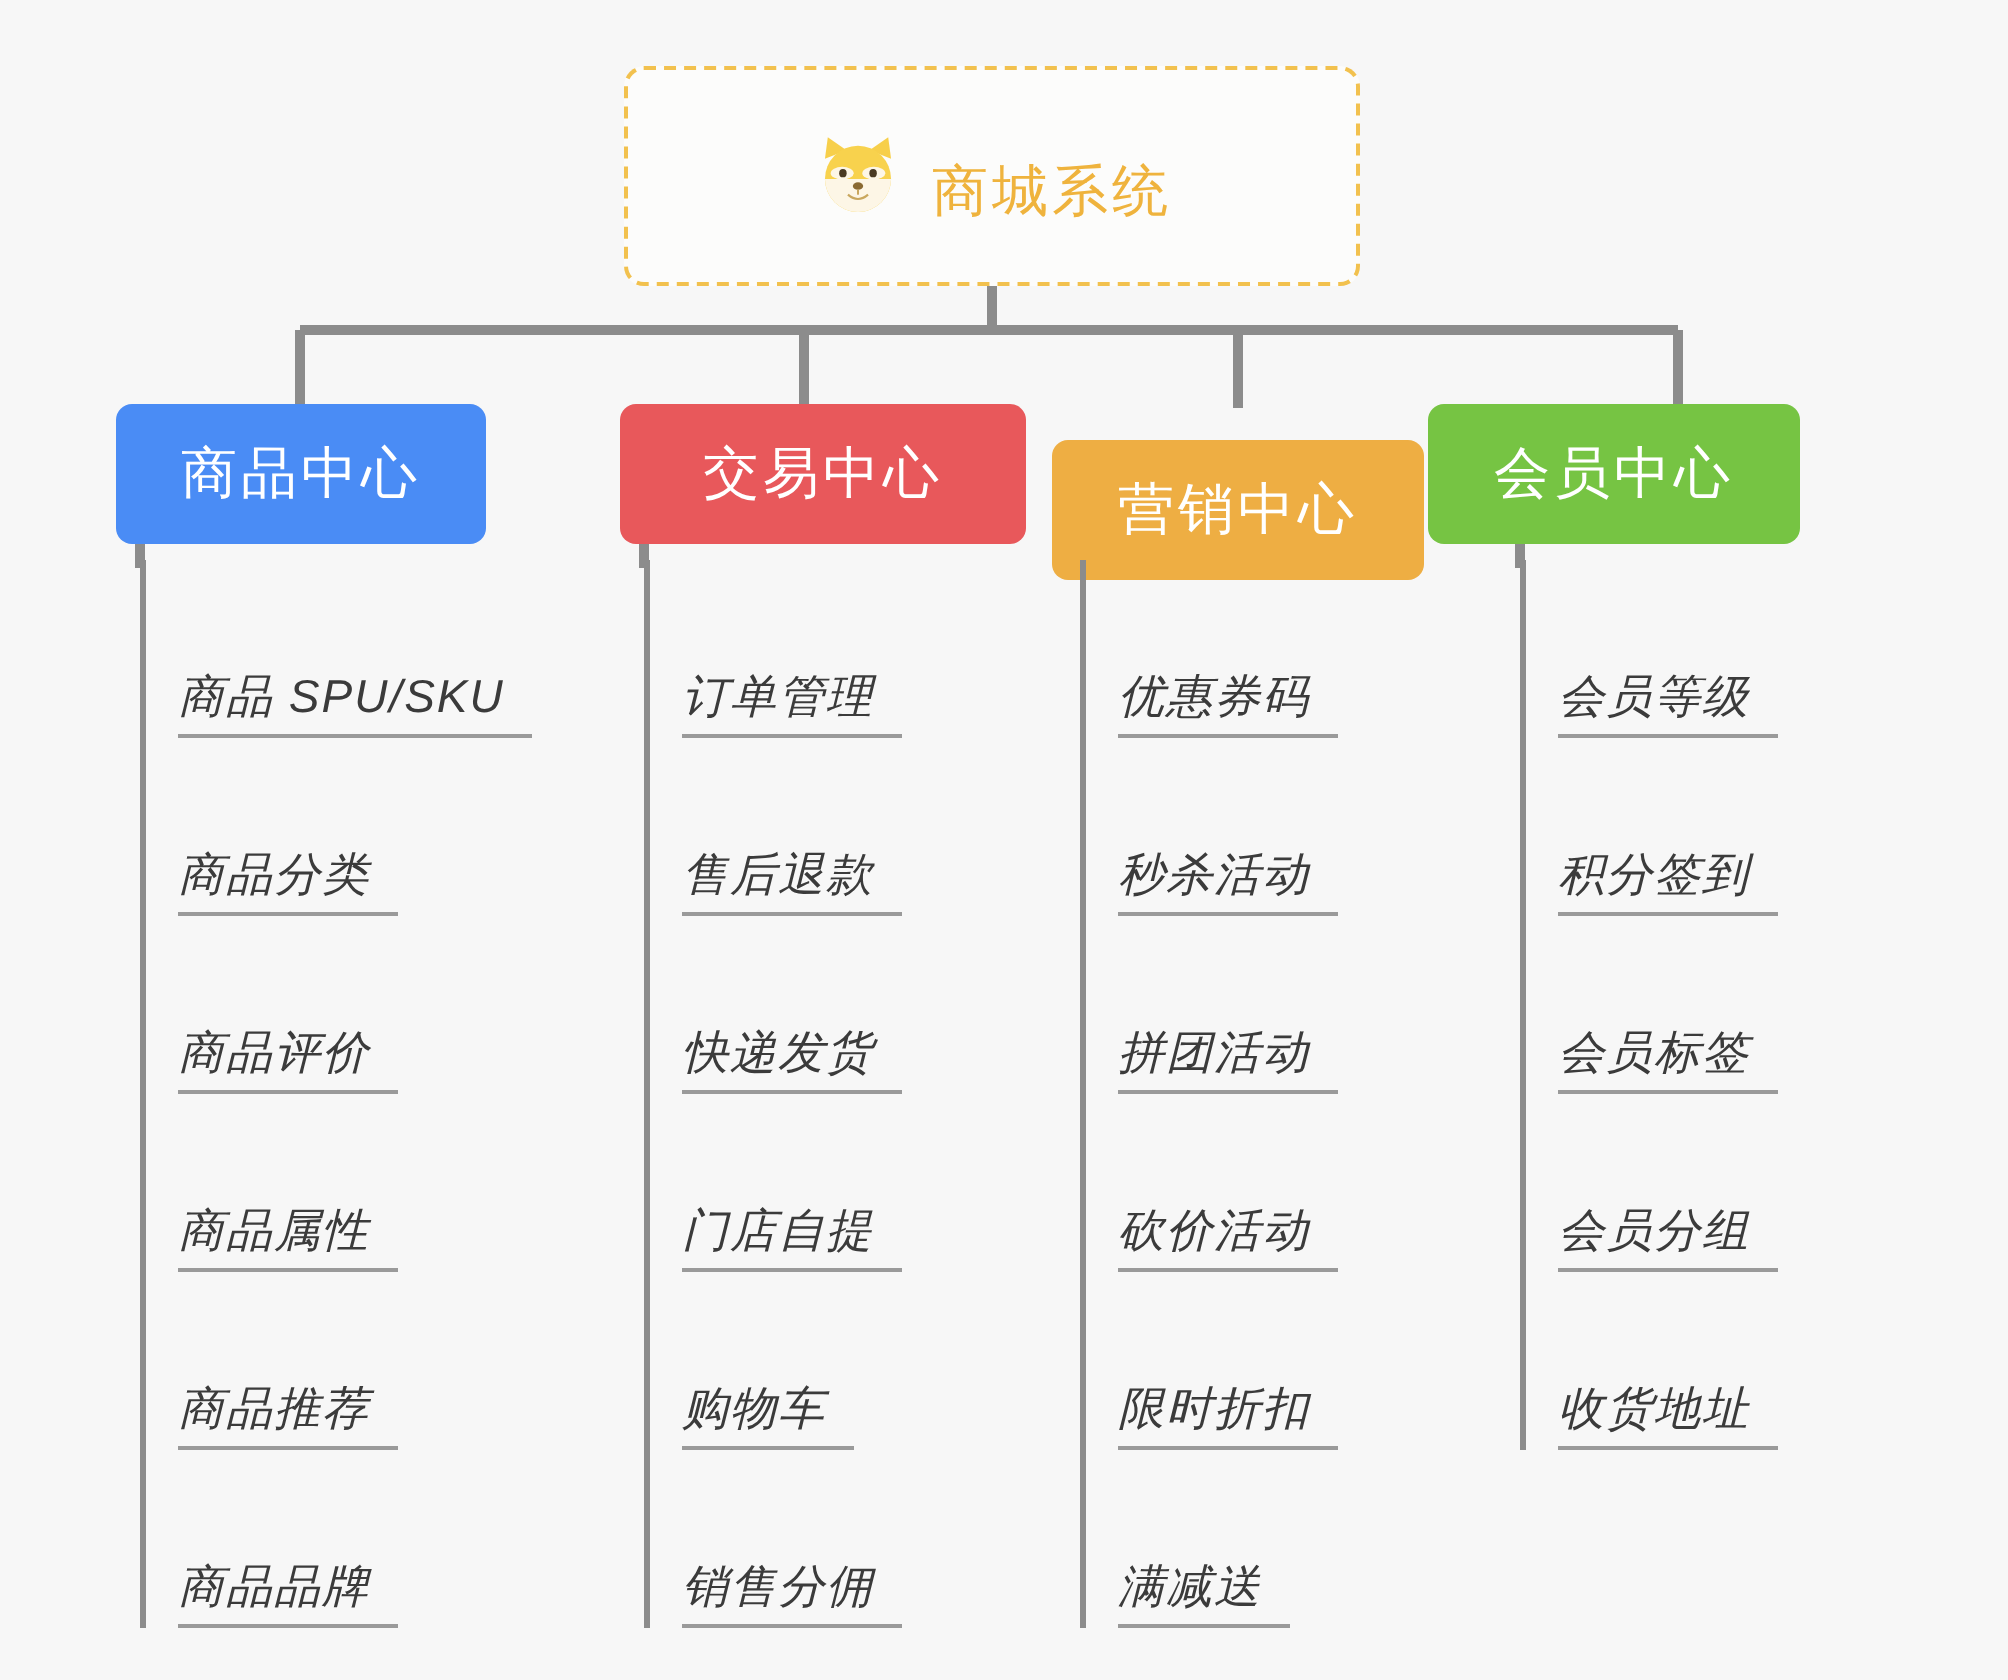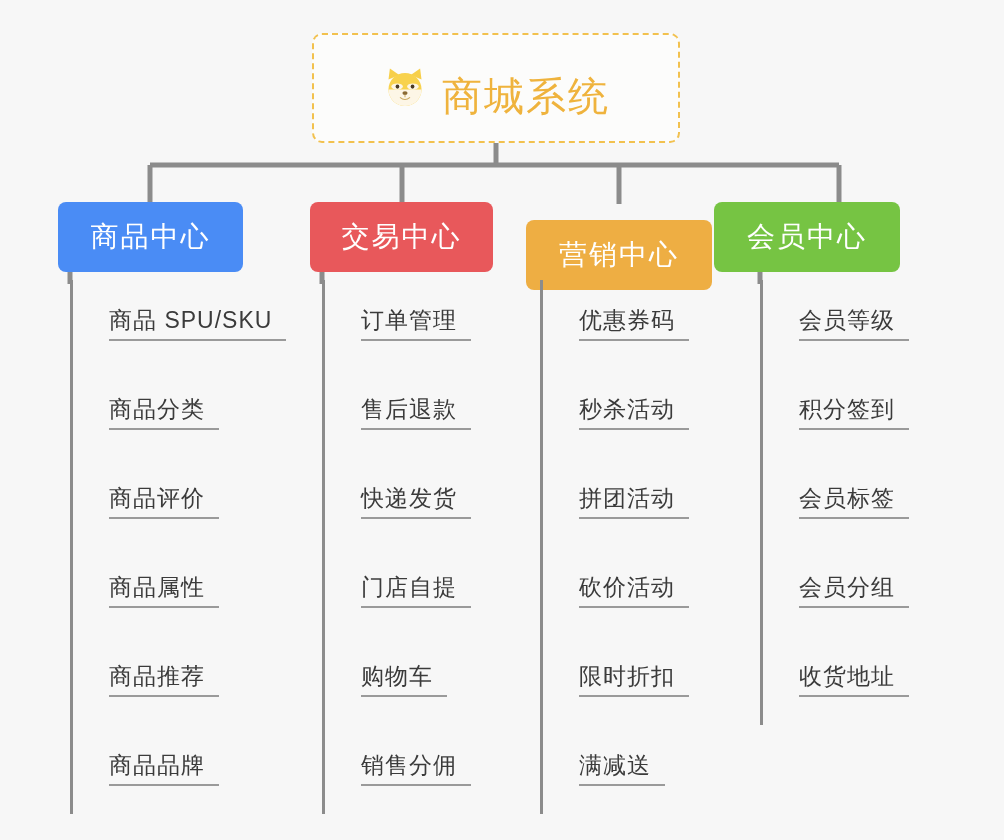--- a/index.html
+++ b/index.html
@@ -34,21 +34,21 @@
     justify-content: center;
     gap: 14px;
   }
   #root-node .root-icon {
     width: 46px;
     height: 46px;
     flex: 0 0 46px;
     display: block;
   }
   #root-node .root-title {
-    font-size: 40px;
+    font-size: 28px;
     color: #efb33d;
     letter-spacing: 2px;
     line-height: 1;
     white-space: nowrap;
     margin-top: 15px;
   }
 
   
   #connectors {
     position: absolute;
@@ -72,41 +72,42 @@
     align-items: center;
     justify-content: center;
     color: #ffffff;
     font-size: 28px;
     letter-spacing: 2px;
     white-space: nowrap;
   }
 
   
   #branch-0 { left: 58px;  width: 185px; }
-  #branch-1 { left: 310px; width: 183px; }
+  #branch-1 { left: 310px; width: 203px; }
   #branch-2 { left: 526px; width: 186px; margin-top: 18px; }
   #branch-3 { left: 714px; width: 186px; }
 
   
   .leaf-list {
     position: absolute;
     top: 280px;
     border-left: 3px solid #8c8c8c;
     padding-left: 0;
   }
   #leaves-0 { left: 70px;  }
   #leaves-1 { left: 322px; }
   #leaves-2 { left: 540px; }
   #leaves-3 { left: 760px; }
 
   .leaf-item {
     height: 89px;
     display: flex;
-    align-items: center;
-    padding-left: 36px;
+    align-items: flex-end;
+    padding-left: 16px;
+    font-style: italic;
   }
   .leaf-label {
     display: inline-block;
     font-size: 23px;
     color: #3b3b3b;
     white-space: nowrap;
     letter-spacing: 1px;
     padding: 0 14px 7px 0;
     border-bottom: 2px solid #9a9a9a;
     line-height: 1.05;

